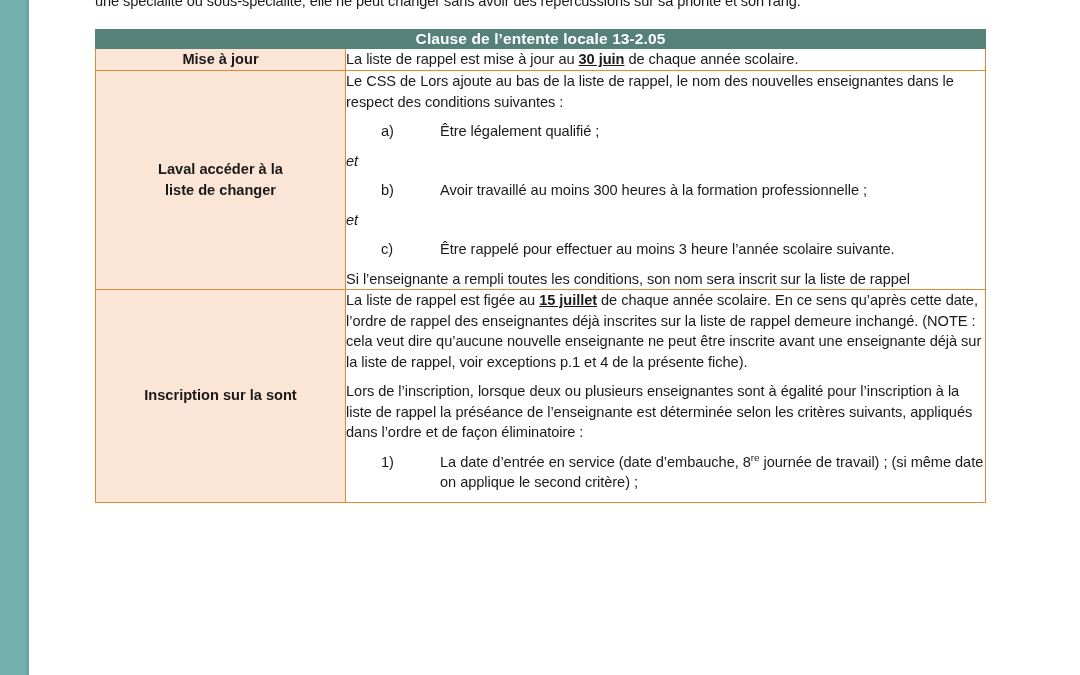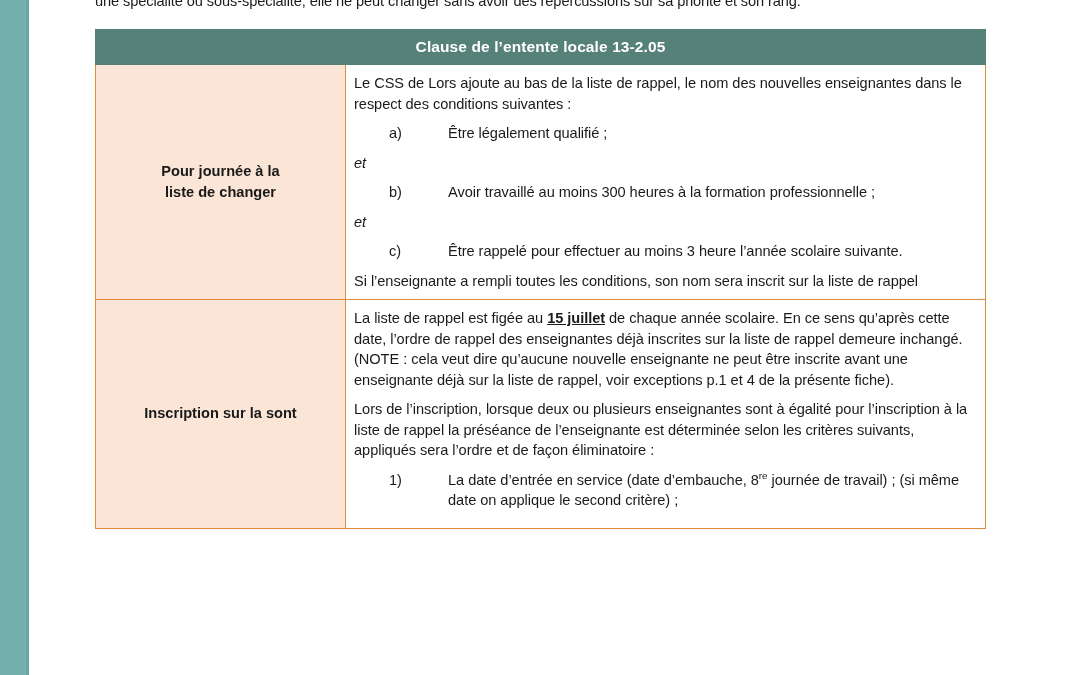--- a/index.html
+++ b/index.html
@@ -51,21 +51,21 @@
   .clause-table {
     position: absolute;
     left: 95px;
     top: 29px;
     width: 890px;
     border-collapse: collapse;
     table-layout: fixed;
   }
   .clause-table td, .clause-table th {
     vertical-align: middle;
-    padding: 8px;
+    padding: 0;
   }
 
   .col-label { width: 250px; }
   .col-body  { width: 640px; }
 
   .table-header-cell {
     background: #558179;
     color: #ffffff;
     font-weight: bold;
     font-size: 15.5px;
@@ -139,24 +139,30 @@
   <colgroup>
     <col class="col-label">
     <col class="col-body">
   </colgroup>
   <tbody>
 
     <tr>
       <th class="table-header-cell" colspan="2">Clause de l’entente locale 13-2.05</th>
     </tr>
 
+    <tr>
+      <td class="label-cell">Mise à jour</td>
+      <td class="body-cell">
+        <p><span>La liste de rappel est mise à jour au </span><u class="date-emph">30 juin</u><span> de chaque année scolaire.</span></p>
+      </td>
+    </tr>
 
     <tr>
       <td class="label-cell">
-        <span>Pour journée à la</span><br>
+        <span>Laval accéder à la</span><br>
         <span>liste de changer</span>
       </td>
       <td class="body-cell">
         <p>Le CSS de Lors ajoute au bas de la liste de rappel, le nom des nouvelles enseignantes dans le respect des conditions suivantes :</p>
 
         <div class="sub-item">
           <span class="marker">a)</span>
           <span class="sub-text">Être légalement qualifié ;</span>
         </div>
 
@@ -176,21 +182,21 @@
 
         <p>Si l’enseignante a rempli toutes les conditions, son nom sera inscrit sur la liste de rappel</p>
       </td>
     </tr>
 
     <tr>
       <td class="label-cell">Inscription sur la sont</td>
       <td class="body-cell">
         <p><span>La liste de rappel est figée au </span><u class="date-emph">15 juillet</u><span> de chaque année scolaire. En ce sens qu’après cette date, l’ordre de rappel des enseignantes déjà inscrites sur la liste de rappel demeure inchangé. (NOTE : cela veut dire qu’aucune nouvelle enseignante ne peut être inscrite avant une enseignante déjà sur la liste de rappel, voir exceptions p.1 et 4 de la présente fiche).</span></p>
 
-        <p>Lors de l’inscription, lorsque deux ou plusieurs enseignantes sont à égalité pour l’inscription à la liste de rappel la préséance de l’enseignante est déterminée selon les critères suivants, appliqués sera l’ordre et de façon éliminatoire :</p>
+        <p>Lors de l’inscription, lorsque deux ou plusieurs enseignantes sont à égalité pour l’inscription à la liste de rappel la préséance de l’enseignante est déterminée selon les critères suivants, appliqués dans l’ordre et de façon éliminatoire :</p>
 
         <div class="sub-item">
           <span class="marker">1)</span>
           <span class="sub-text"><span>La date d’entrée en service (date d’embauche, 8</span><sup>re</sup><span> journée de travail) ; (si même date on applique le second critère) ;</span></span>
         </div>
       </td>
     </tr>
 
   </tbody>
 </table>

